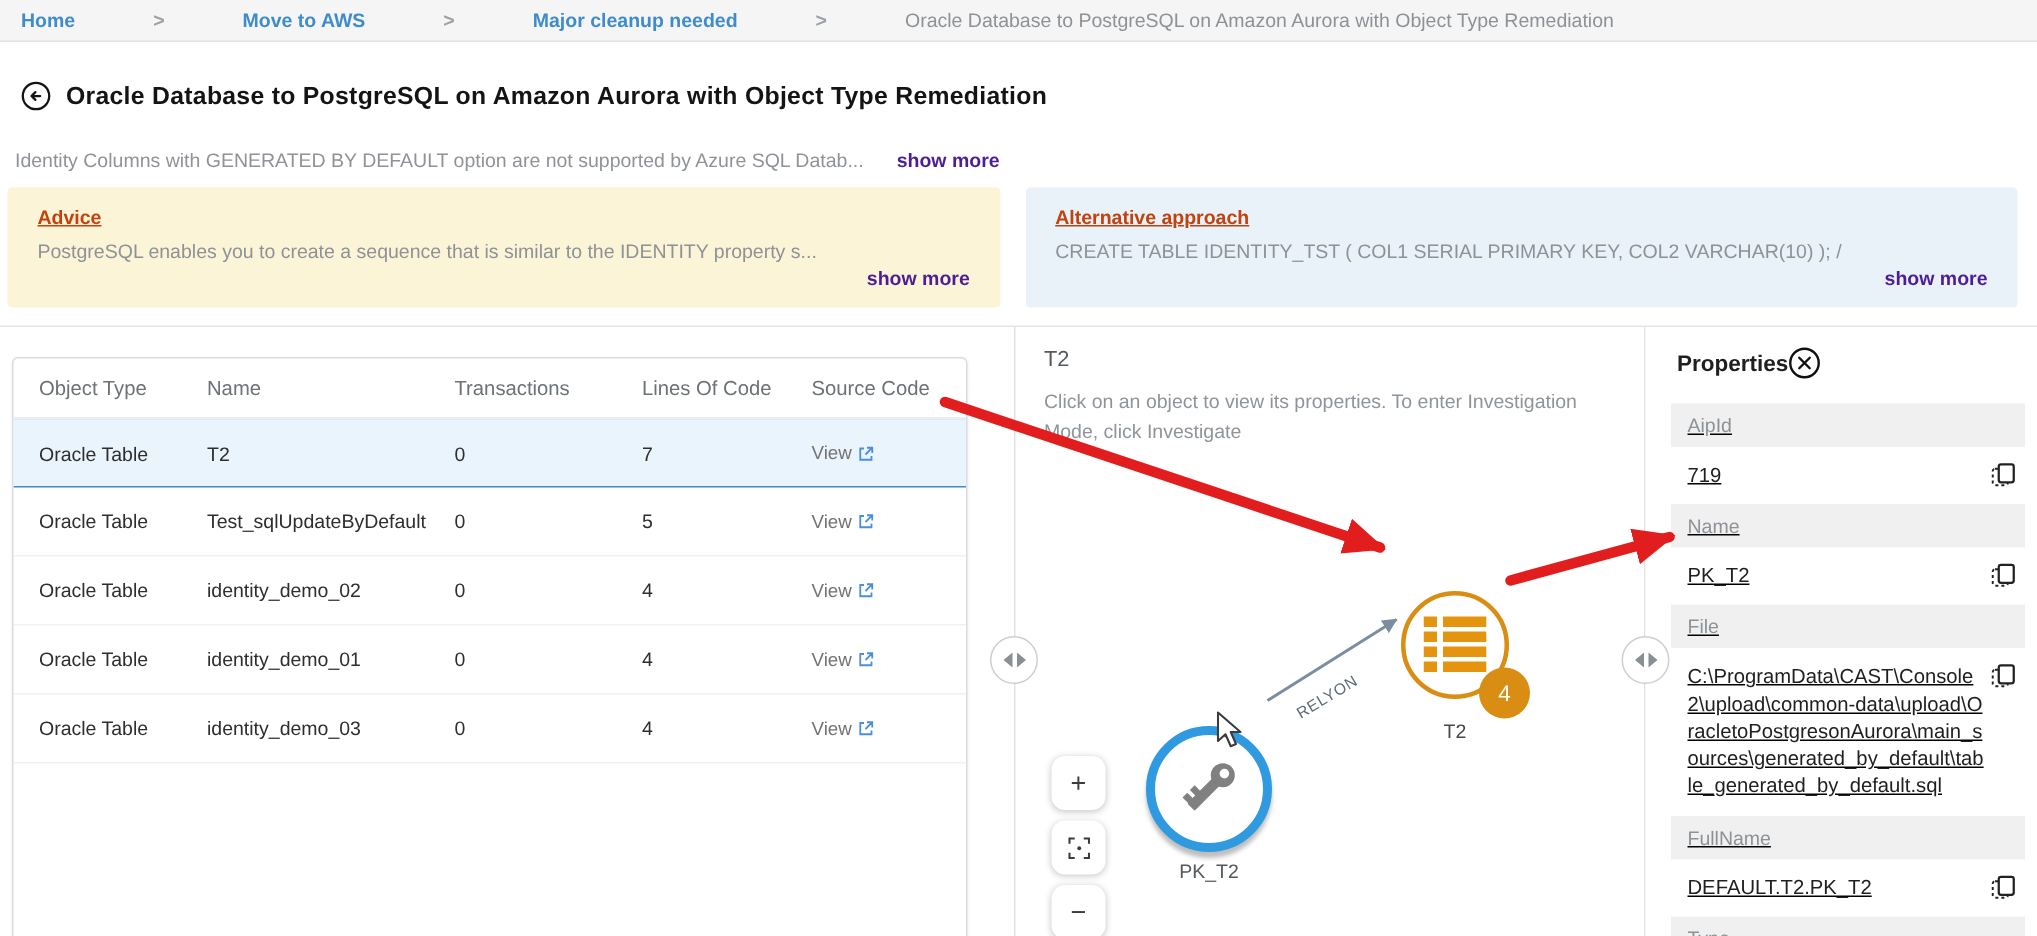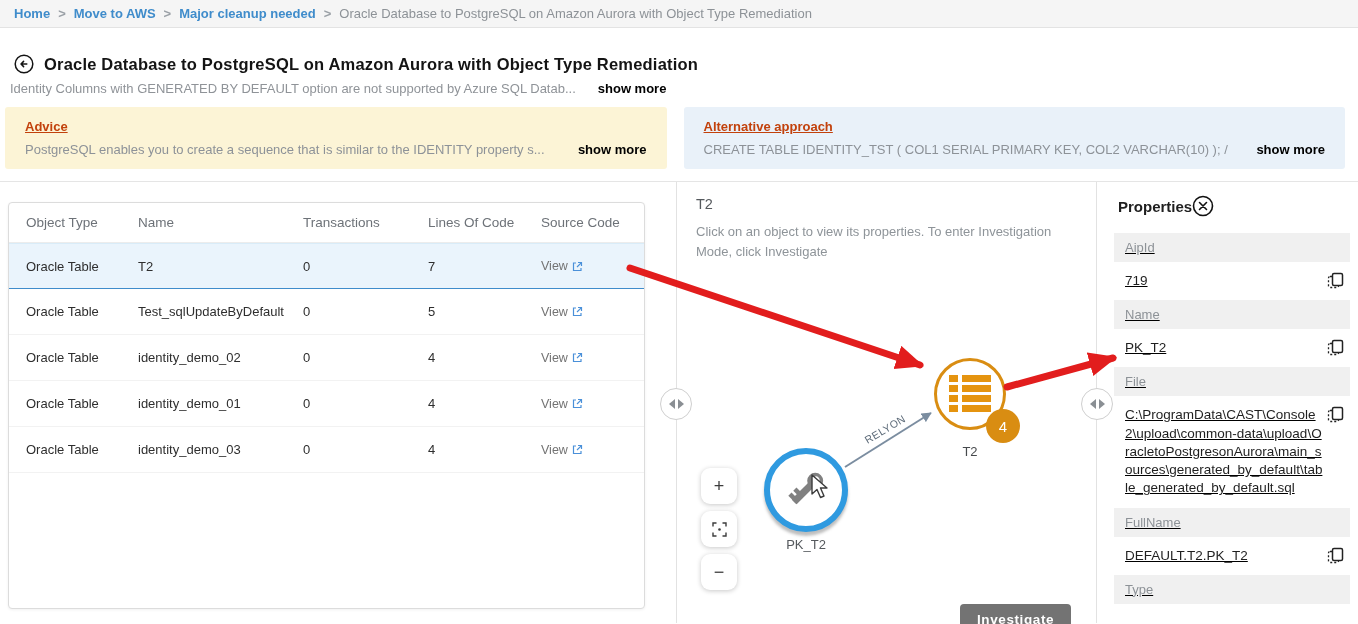--- a/index.html
+++ b/index.html
@@ -1,32 +1,32 @@
 <!DOCTYPE html>
 <html><head>
 <meta charset="utf-8">
 <style>
   * { margin:0; padding:0; box-sizing:border-box; }
   html,body { width:1358px; height:624px; overflow:hidden; background:#fff;
     font-family:"Liberation Sans","DejaVu Sans",sans-serif; }
 
   
   .crumbbar { height:28px; background:#f5f5f5; border-bottom:1px solid #e3e3e3;
-    display:flex; align-items:center; padding-left:14px; font-size:13px; }
+    display:flex; align-items:center; padding-left:14px; font-size:13px;gap:44px; }
   .crumb-link { color:#3f8ccb; font-weight:700; cursor:pointer; }
   .crumb-sep { color:#9aa0a6; margin:0 8px; font-weight:700; }
   .crumb-current { color:#8d9297; }
 
   
   .titlerow { display:flex; align-items:center; gap:10px; margin:26px 0 0 14px; }
   .back-btn { width:20px; height:20px; cursor:pointer; display:flex; }
   .page-title { font-size:16.5px; font-weight:700; color:#141414; letter-spacing:.2px; }
   .subrow { display:flex; align-items:flex-end; margin:7px 0 0 10px; font-size:13px; }
   .subtitle { color:#8f9398; }
-  .showmore { color:#000000; font-weight:600; cursor:pointer; white-space:nowrap; }
+  .showmore { color:#4c1d95; font-weight:600; cursor:pointer; white-space:nowrap;margin-top:18px; }
   .subrow .showmore { margin-left:22px; }
 
   
   .boxes { display:flex; gap:17px; margin:11px 13px 0 5px; }
   .infobox { flex:1; border-radius:3px; padding:12px 20px; }
   .infobox.advice { background:#fcf4d6; }
   .infobox.alt { background:#e9f1f9; }
   .infobox-title { font-size:13px; font-weight:800; color:#c2410c;text-decoration:underline; }
   .infobox-body { display:flex; align-items:flex-start; margin-top:8px; font-size:13px; }
   .infobox-text { color:#8d9298; flex:1; }

